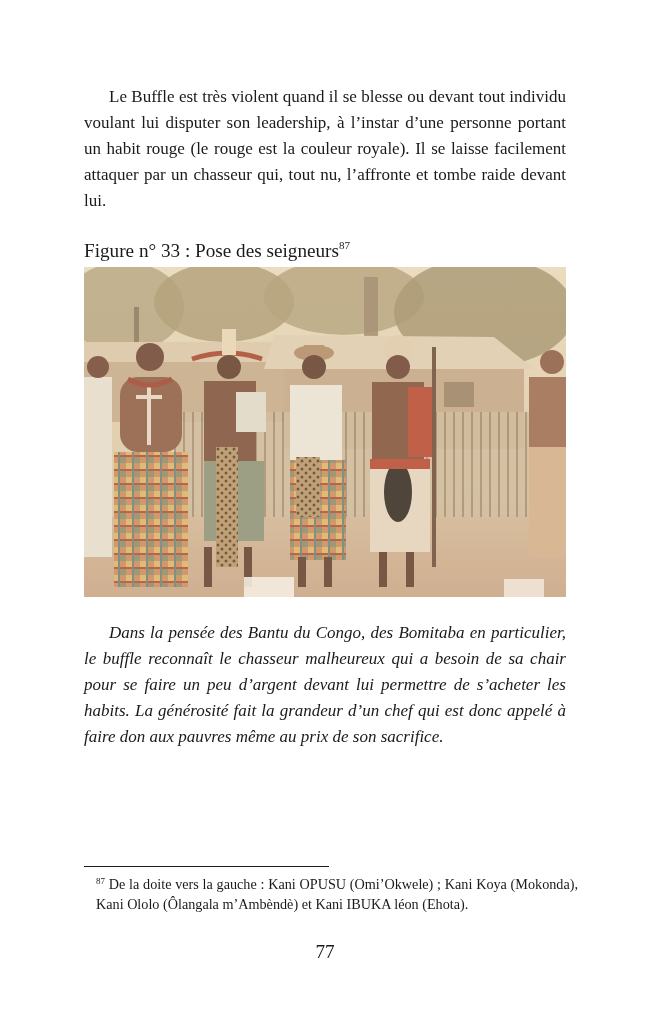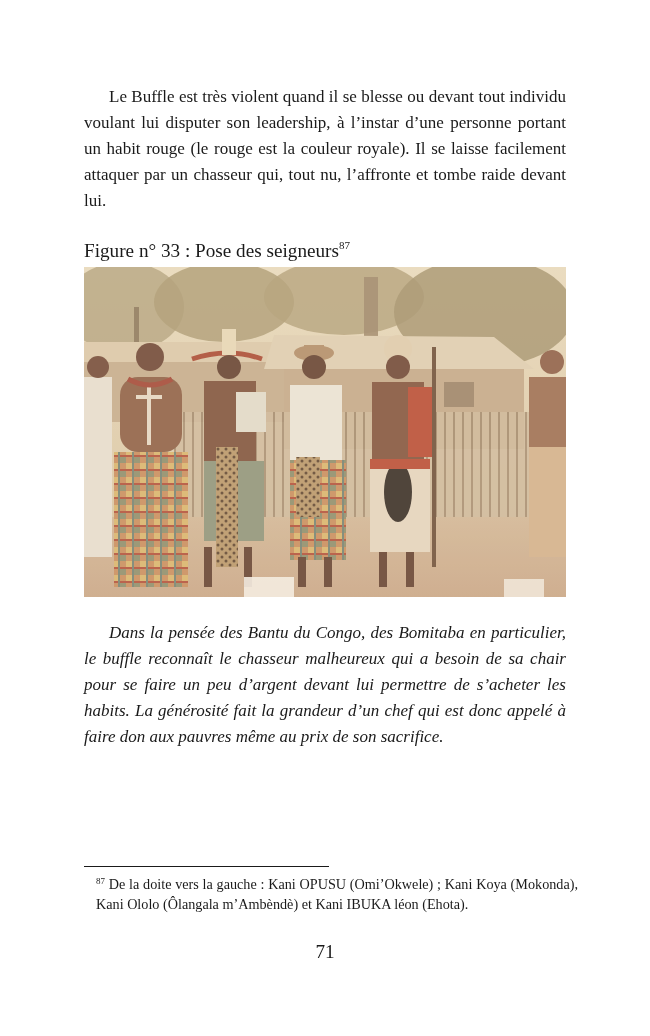--- a/index.html
+++ b/index.html
@@ -194,15 +194,15 @@
       <rect x="420" y="312" width="40" height="18" fill="#f4ece0" opacity="0.8"></rect>
     </svg>
   </div>
 
   <p id="para2" class="para">Dans la pensée des Bantu du Congo, des Bomitaba en particulier, le buffle reconnaît le chasseur malheureux qui a besoin de sa chair pour se faire un peu d’argent devant lui permettre de s’acheter les habits. La générosité fait la grandeur d’un chef qui est donc appelé à faire don aux pauvres même au prix de son sacrifice.</p>
 
   <div id="footnote-rule"></div>
 
   <p id="footnote"><sup>87</sup> <span>De la doite vers la gauche : Kani OPUSU (Omi’Okwele) ; Kani Koya (Mokonda), Kani Ololo (Ôlangala m’Ambèndè) et Kani IBUKA léon (Ehota).</span></p>
 
-  <div id="page-number">71</div>
+  <div id="page-number">77</div>
 
 </div>
 
 </body></html>

